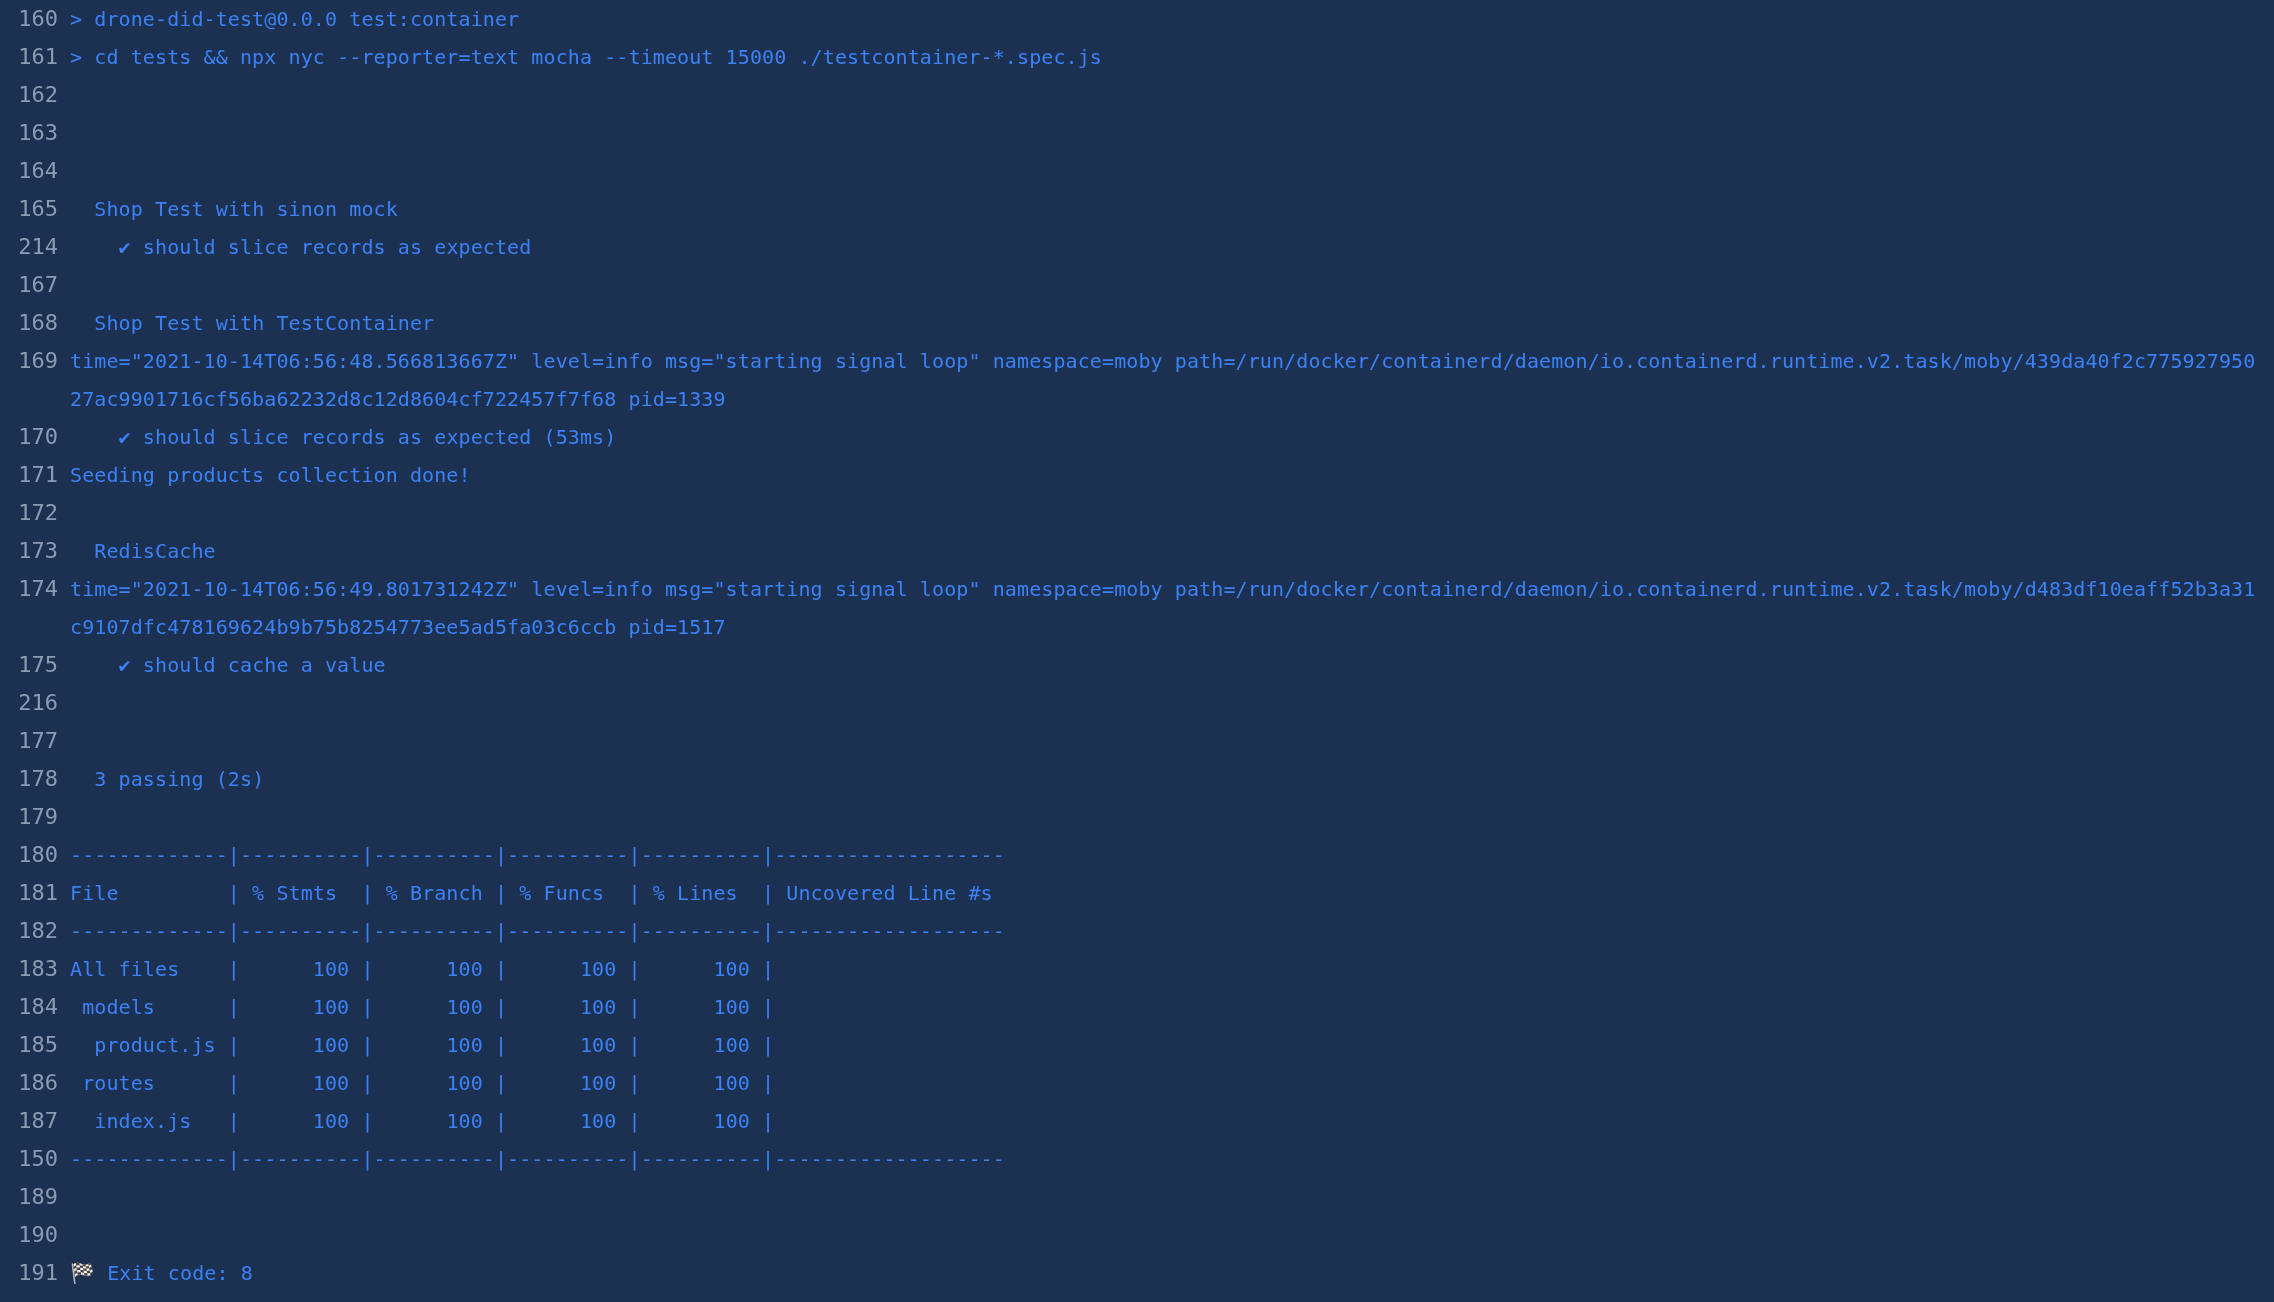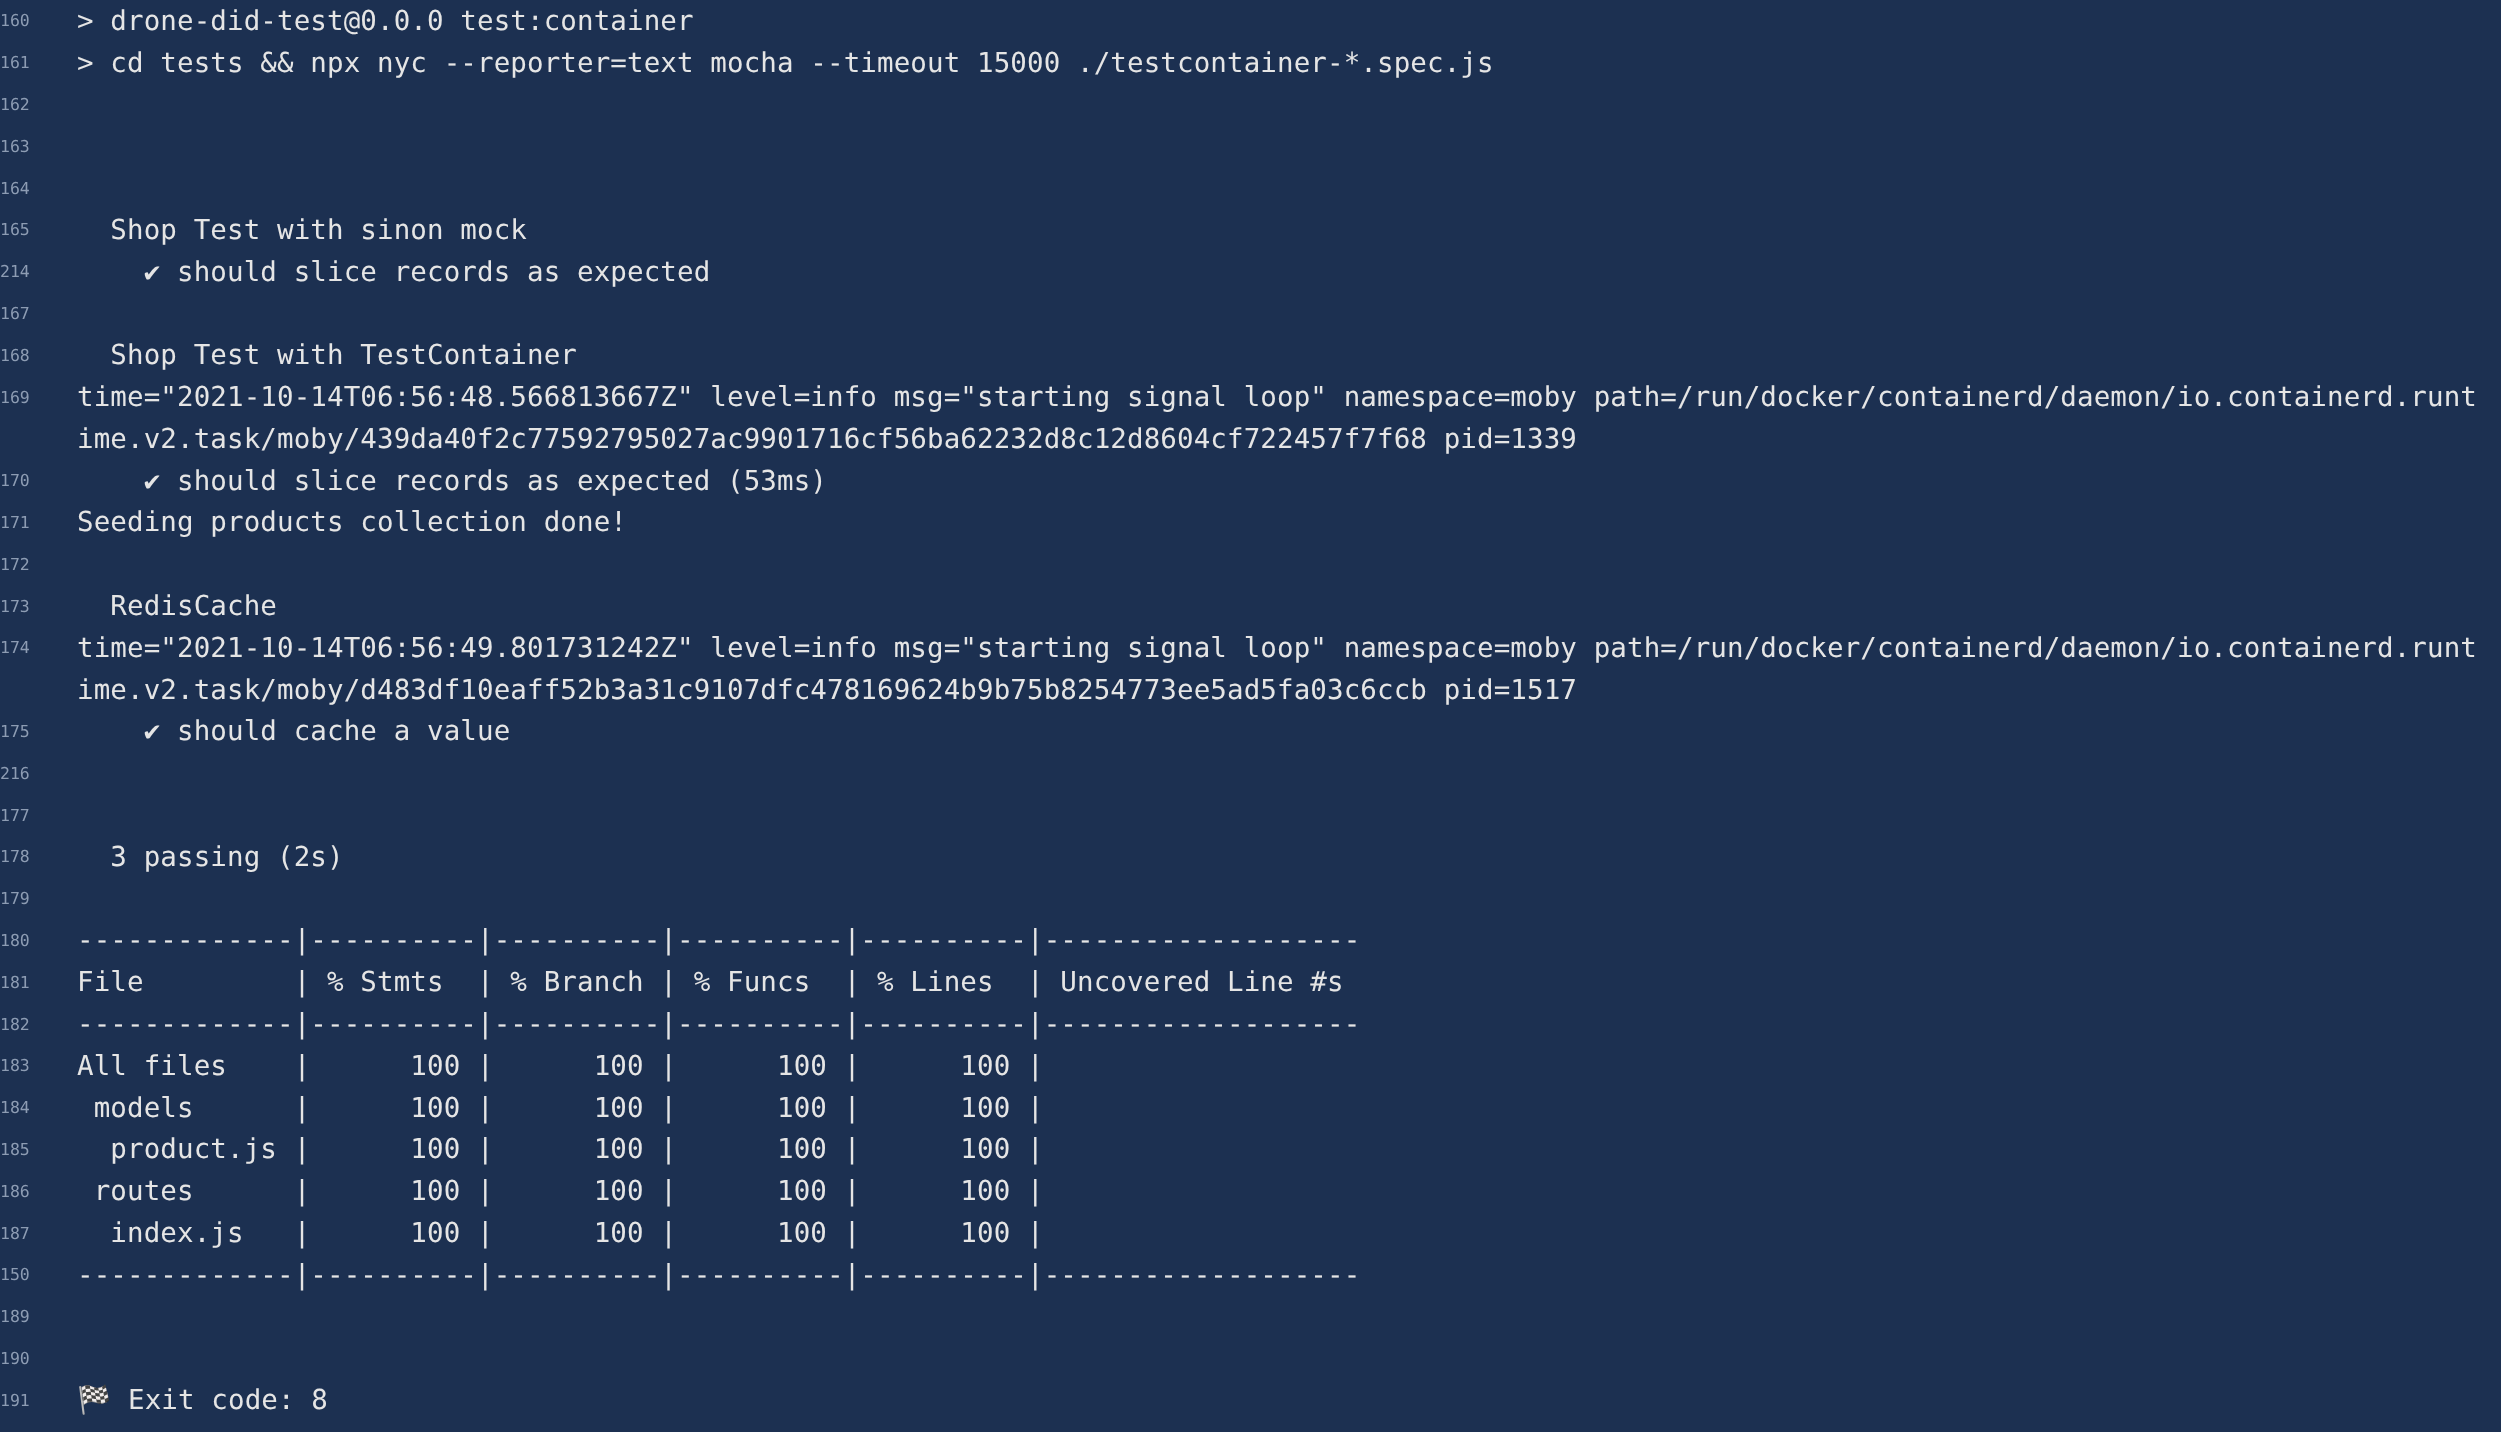--- a/index.html
+++ b/index.html
@@ -29,37 +29,38 @@
   .log-line {
     display: flex;
     align-items: flex-start;
     width: 2274px;
     min-height: 38px;
   }
 
   .ln {
     flex: 0 0 70px;
     width: 70px;
+    text-align: right;
     padding-right: 12px;
     color: #8d9cb3;
     user-select: none;
-    font-size: 15px;
+    font-size: 22px;
     line-height: 38px;
     white-space: pre;
   }
 
   .content {
     flex: 1 1 auto;
     min-width: 0;
     padding-right: 8px;
     white-space: pre-wrap;
     word-break: break-all;
     overflow-wrap: anywhere;
-    color: #e5e5e5;
-    font-size: 25px;
+    color: #3b82f6;
+    font-size: 20px;
     line-height: 38px;
     letter-spacing: 0.1px;
   }
 
   .content.blank { white-space: pre; }
 </style>
 </head>
 <body>
 
 <div id="log">

